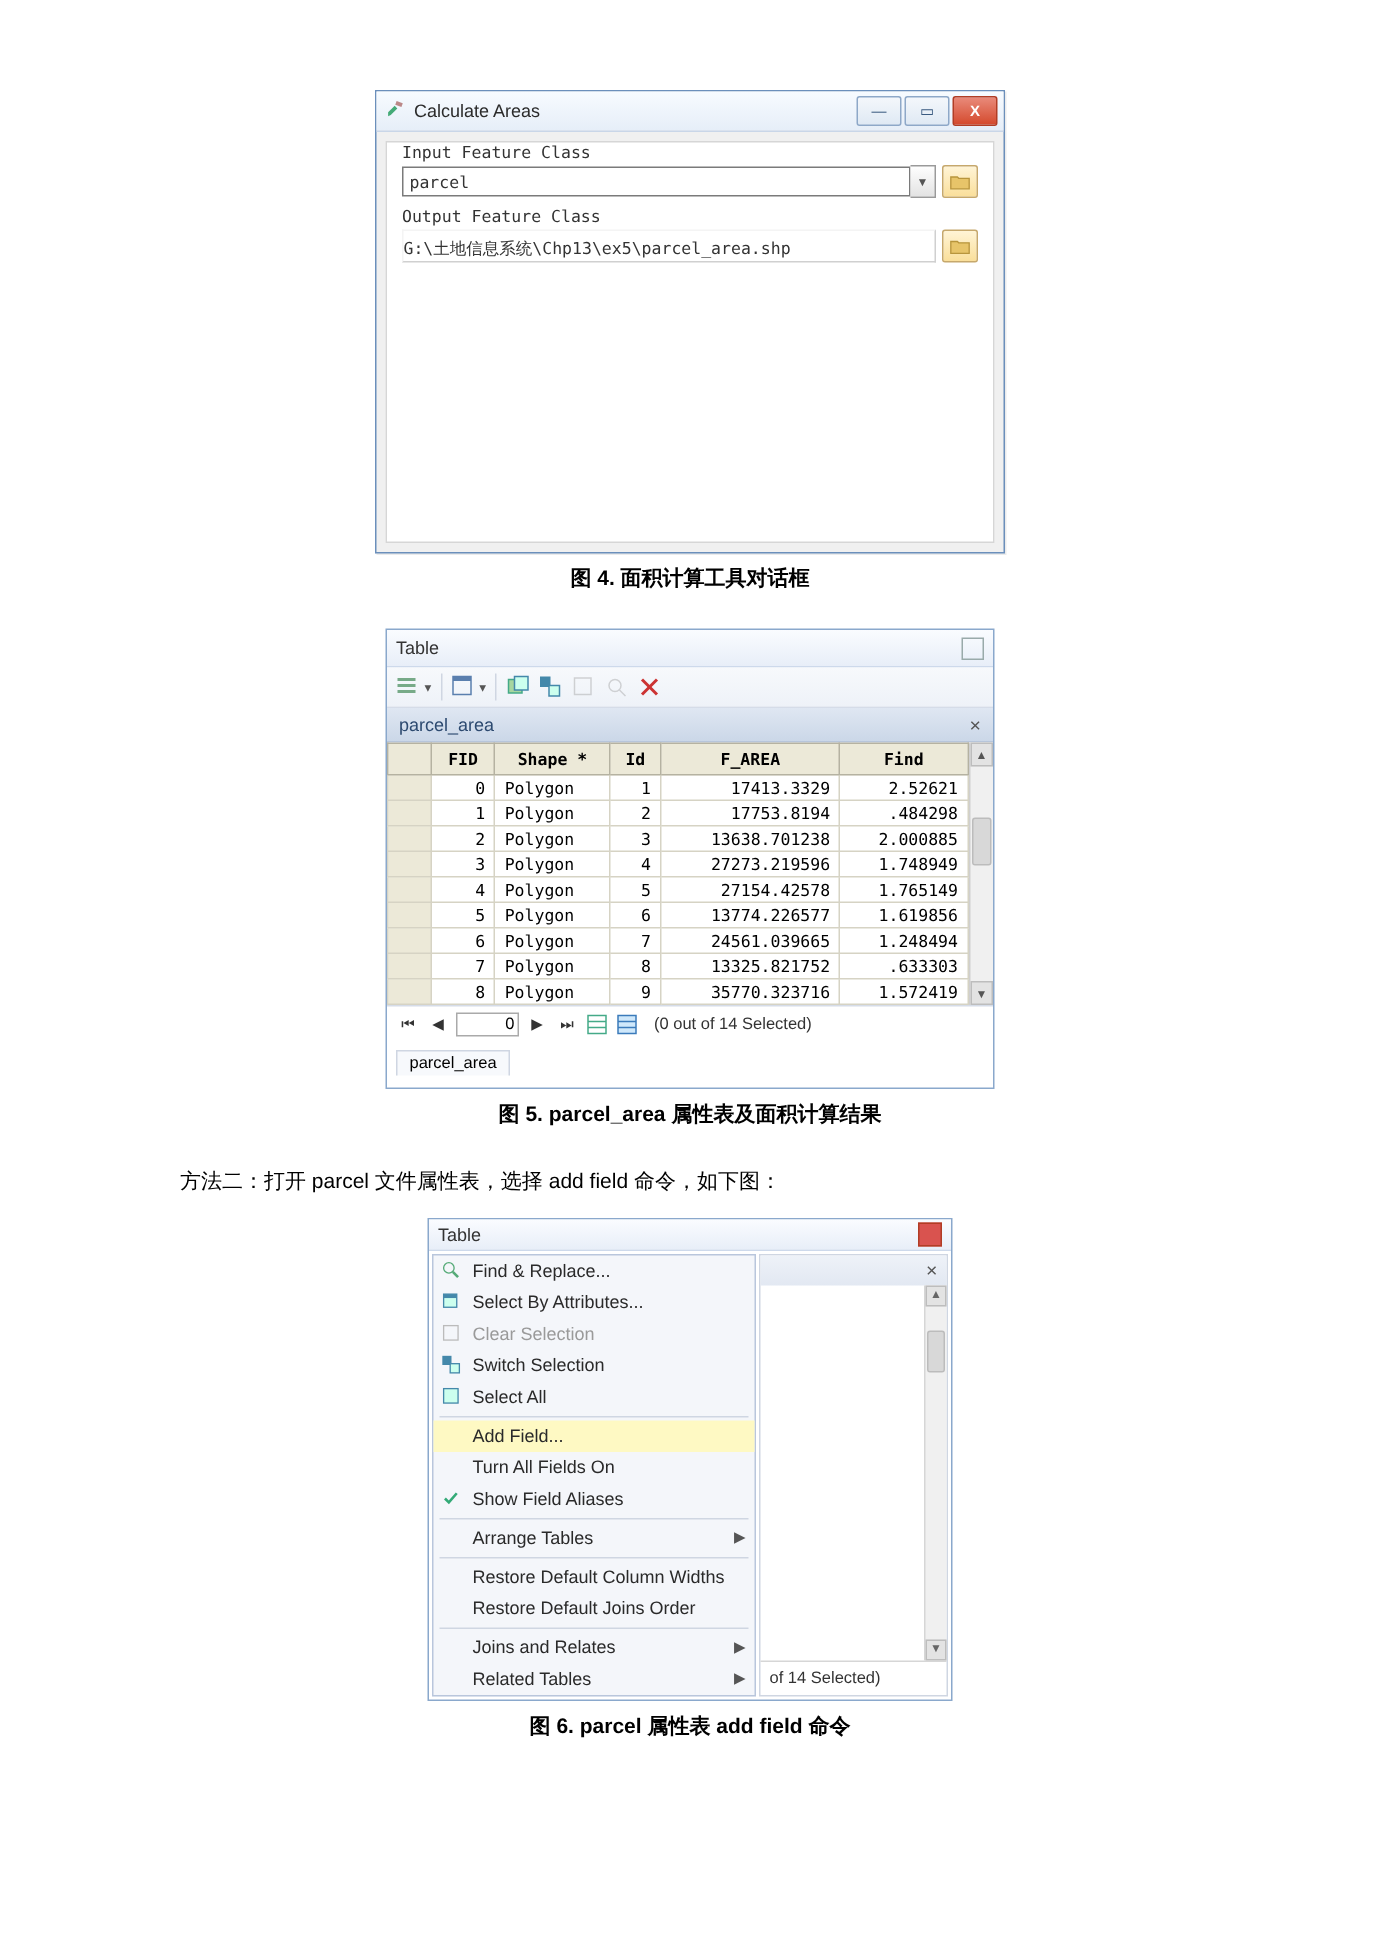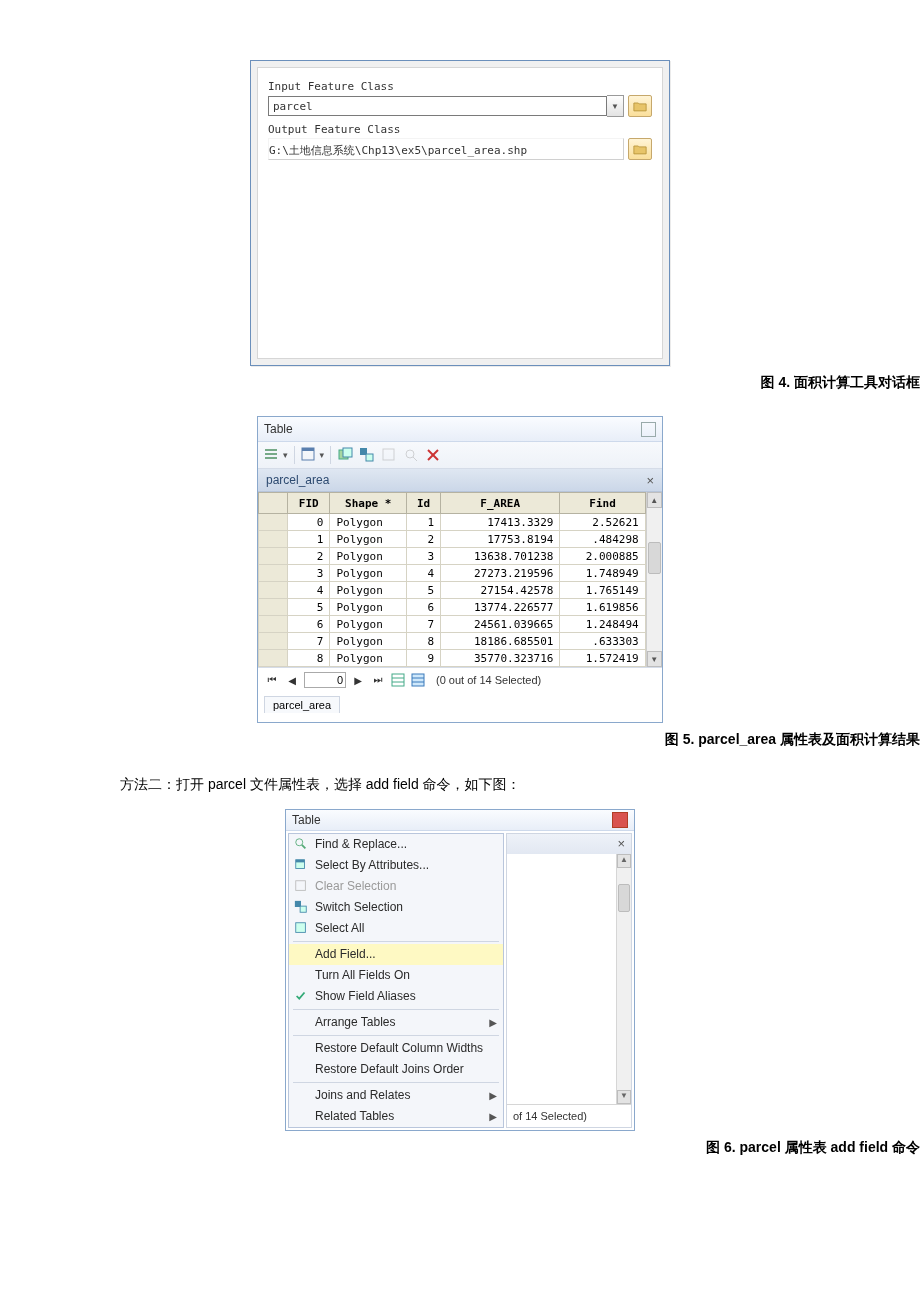--- a/index.html
+++ b/index.html
@@ -1,30 +1,30 @@
 <!DOCTYPE html>
 <html><head>
 <meta charset="utf-8">
 <style>
 body{margin:0;background:#fff;font-family:"Microsoft YaHei",SimSun,Arial,sans-serif;font-size:14px;color:#000}
 .page{width:920px;margin:0 auto;padding:60px 0 40px}
 .fig{display:block;margin:0 auto}
-.caption{text-align:right;font-weight:bold;margin:8px 0 24px}
+.caption{text-align:center;font-weight:bold;margin:8px 16px 24px}
 .body-text{margin:12px 120px;line-height:1.7}
 
 
 .win1{border:1px solid #6b8fbb;background:#f0f0f0;width:418px;box-shadow:1px 1px 0 rgba(0,0,0,.08)}
 .win1 .titlebar{height:26px;background:linear-gradient(#f7fbff,#e6eef8);display:flex;align-items:center;padding:0 4px;border-bottom:1px solid #c9d6e8}
 .win1 .titlebar .ticon{width:14px;height:14px;margin:0 5px 0 2px}
 .win1 .titlebar .ticon svg{width:14px;height:14px}
 .win1 .title{font-size:12px;color:#2b2b2b;flex:1}
 .win1 .winbtns{display:flex;gap:2px}
 .win1 .wbtn{width:28px;height:18px;border:1px solid #8ea8c8;border-radius:2px;background:linear-gradient(#f4f7fb,#dfe9f4);display:flex;align-items:center;justify-content:center;font-size:10px;color:#3a5a80}
 .win1 .wbtn.close{background:linear-gradient(#e98a7a,#d44a2e);border-color:#b13d25;color:#fff;font-weight:bold}
-.win1 .client{background:#fff;margin:6px;border:1px solid #d6d6d6;height:266px;padding:12px 10px;font-size:11px;color:#333;position:relative}
+.win1 .client{background:#fff;margin:6px;border:1px solid #d6d6d6;height:266px;padding:0 10px;font-size:11px;color:#333;position:relative}
 .win1 .client .lbl{font-family:SimSun,monospace}
 .win1 .client .row{display:flex;align-items:center;margin-top:2px}
 .win1 .client .field{flex:1;height:18px;border:1px solid #7a7a7a;background:#fff;padding:0 4px;font-family:SimSun,monospace;font-size:11px;display:flex;align-items:center}
 .win1 .client .dd{width:16px;height:20px;border:1px solid #9a9a9a;border-left:none;background:linear-gradient(#fefefe,#e3e3e3);display:flex;align-items:center;justify-content:center;font-size:8px;color:#555}
 .win1 .client .browse{width:22px;height:20px;margin-left:4px;border:1px solid #c6a86c;background:linear-gradient(#fff4d6,#fadf9b);border-radius:2px;display:flex;align-items:center;justify-content:center}
 .win1 .client .browse svg{width:14px;height:11px}
 .win1 .client .out{border:none;padding:2px 0 0}
 .win1 .btnbar{display:flex;justify-content:flex-end;gap:6px;padding:6px 8px}
 .win1 .dbtn{height:22px;padding:0 12px;font-size:11px;border:1px solid #8f8f8f;border-radius:2px;background:linear-gradient(#fdfdfd,#e5e5e5);color:#222}
 
@@ -81,20 +81,32 @@
 .tblwin2 .right .sc .a{height:12px;background:#e3e3e3;border:1px solid #bdbdbd;font-size:8px;text-align:center;color:#666}
 .tblwin2 .right .sc .th{position:absolute;top:30px;left:1px;right:1px;height:26px;background:#d8d8d8;border:1px solid #bcbcbc;border-radius:2px}
 .tblwin2 .right .status{height:22px;border-top:1px solid #d6d6d6;display:flex;align-items:center;padding:0 6px;font-size:11px;color:#333}
 </style>
 </head>
 <body>
 
 <div class="page">
 
 <div class="fig win1">
+  <div class="titlebar">
+    <span class="ticon"><svg viewBox="0 0 16 16">
+            <path d="M2 9l5-5 2 2-5 5-2 1z" fill="#4a7"></path>
+            <rect x="8" y="1" width="5" height="3" fill="#b88" transform="rotate(20 10 2)"></rect>
+          </svg></span>
+    <span class="title">Calculate Areas</span>
+    <div class="winbtns">
+      <div class="wbtn">—</div>
+      <div class="wbtn">▭</div>
+      <div class="wbtn close">X</div>
+    </div>
+  </div>
   <div class="client">
     <div class="lbl">Input Feature Class</div>
     <div class="row">
       <div class="field">parcel</div>
       <div class="dd">▼</div>
       <div class="browse">
             <svg viewBox="0 0 16 12">
               <path d="M1 2h5l1 1h8v8H1z" fill="#e7c469" stroke="#b8953c"></path>
             </svg>
           </div>
@@ -238,21 +250,21 @@
               <td class="l">Polygon</td>
               <td>7</td>
               <td>24561.039665</td>
               <td>1.248494</td>
             </tr>
             <tr>
               <td class="sel"></td>
               <td>7</td>
               <td class="l">Polygon</td>
               <td>8</td>
-              <td>18186.685501</td>
+              <td>13325.821752</td>
               <td>.633303</td>
             </tr>
             <tr>
               <td class="sel"></td>
               <td>8</td>
               <td class="l">Polygon</td>
               <td>9</td>
               <td>35770.323716</td>
               <td>1.572419</td>
             </tr>

